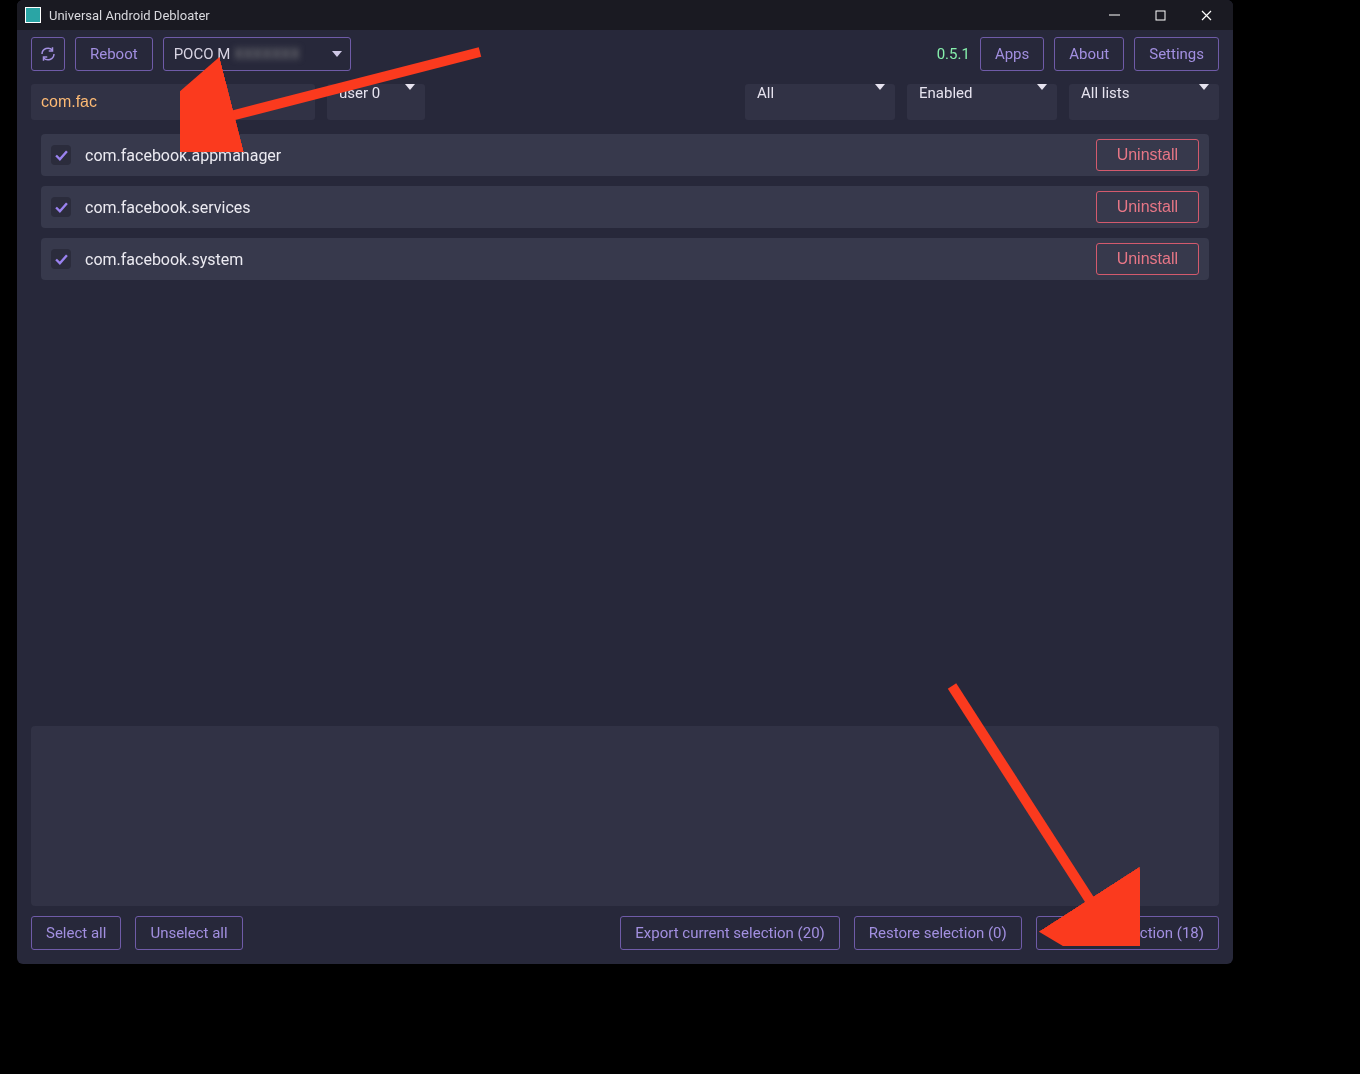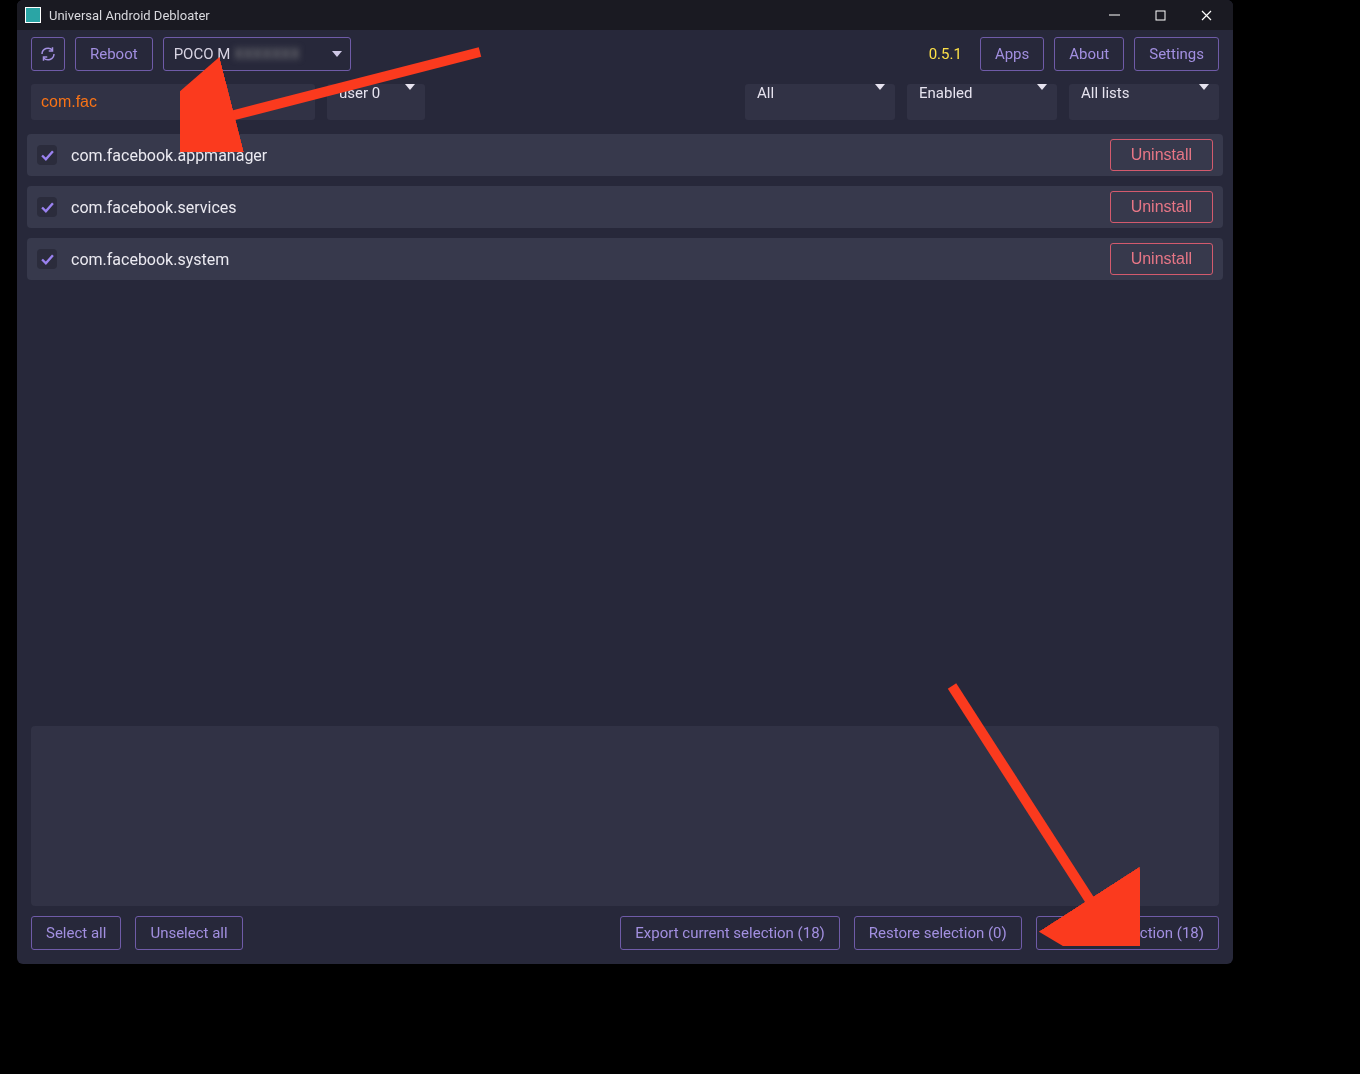--- a/index.html
+++ b/index.html
@@ -76,36 +76,36 @@
     display: flex;
     align-items: center;
     padding: 0 30px 0 10px;
     min-width: 188px;
   }
   .caret {
     position: absolute; right: 8px;
     width:0;height:0;border-left:5px solid transparent;border-right:5px solid transparent;border-top:6px solid #cfc8e6;
   }
   .version {
-    color: #fde047;
+    color: #86efac;
     font-size: 15px;
     margin-left: auto;
-    margin-right: 8px;
+    margin-right: 0;
   }
 
   .filterbar {
     display: flex;
     align-items: center;
     padding: 6px 14px;
     gap: 12px;
   }
   .search-input {
     background: #313245;
     border: none;
-    color: #f97316;
+    color: #fdba74;
     font-size: 16px;
     height: 36px;
     width: 284px;
     padding: 0 10px;
     border-radius: 3px;
     outline: none;
   }
   .select-box {
     position: relative;
     background: #313245;
@@ -113,21 +113,21 @@
     height: 36px;
     padding: 0 36px 0 12px;
     border-radius: 3px;
     display: flex; 
     font-size: 15px;
   }
   .select-box .caret { right: 10px; border-top-color: #e6e3ef; }
   .filterbar-spacer { flex: 1; }
 
   .list-area {
-    padding: 8px 10px;
+    padding: 8px 24px;
     display: flex;
     flex-direction: column;
     gap: 10px;
   }
   .pkg-row {
     background: #37394c;
     border-radius: 4px;
     height: 42px;
     display: flex;
     align-items: center;
@@ -277,21 +277,21 @@
       <button class="uninstall-btn">Uninstall</button>
     </div>
   </div>
 
   <div class="info-panel"></div>
 
   <div class="bottombar">
     <div class="btn">Select all</div>
     <div class="btn">Unselect all</div>
     <div class="bottombar-spacer"></div>
-    <div class="btn">Export current selection (18)</div>
+    <div class="btn">Export current selection (20)</div>
     <div class="btn">Restore selection (0)</div>
     <div class="btn">Uninstall selection (18)</div>
   </div>
 </div>
 
 <svg class="arrow" style="left:180px;top:42px" width="320" height="110">
   <defs>
       <marker id="ah1" markerWidth="12" markerHeight="12" refX="2" refY="6" orient="auto">
         <path d="M0 0 L12 6 L0 12 Z" fill="#fb3a1e"></path>
       </marker>

